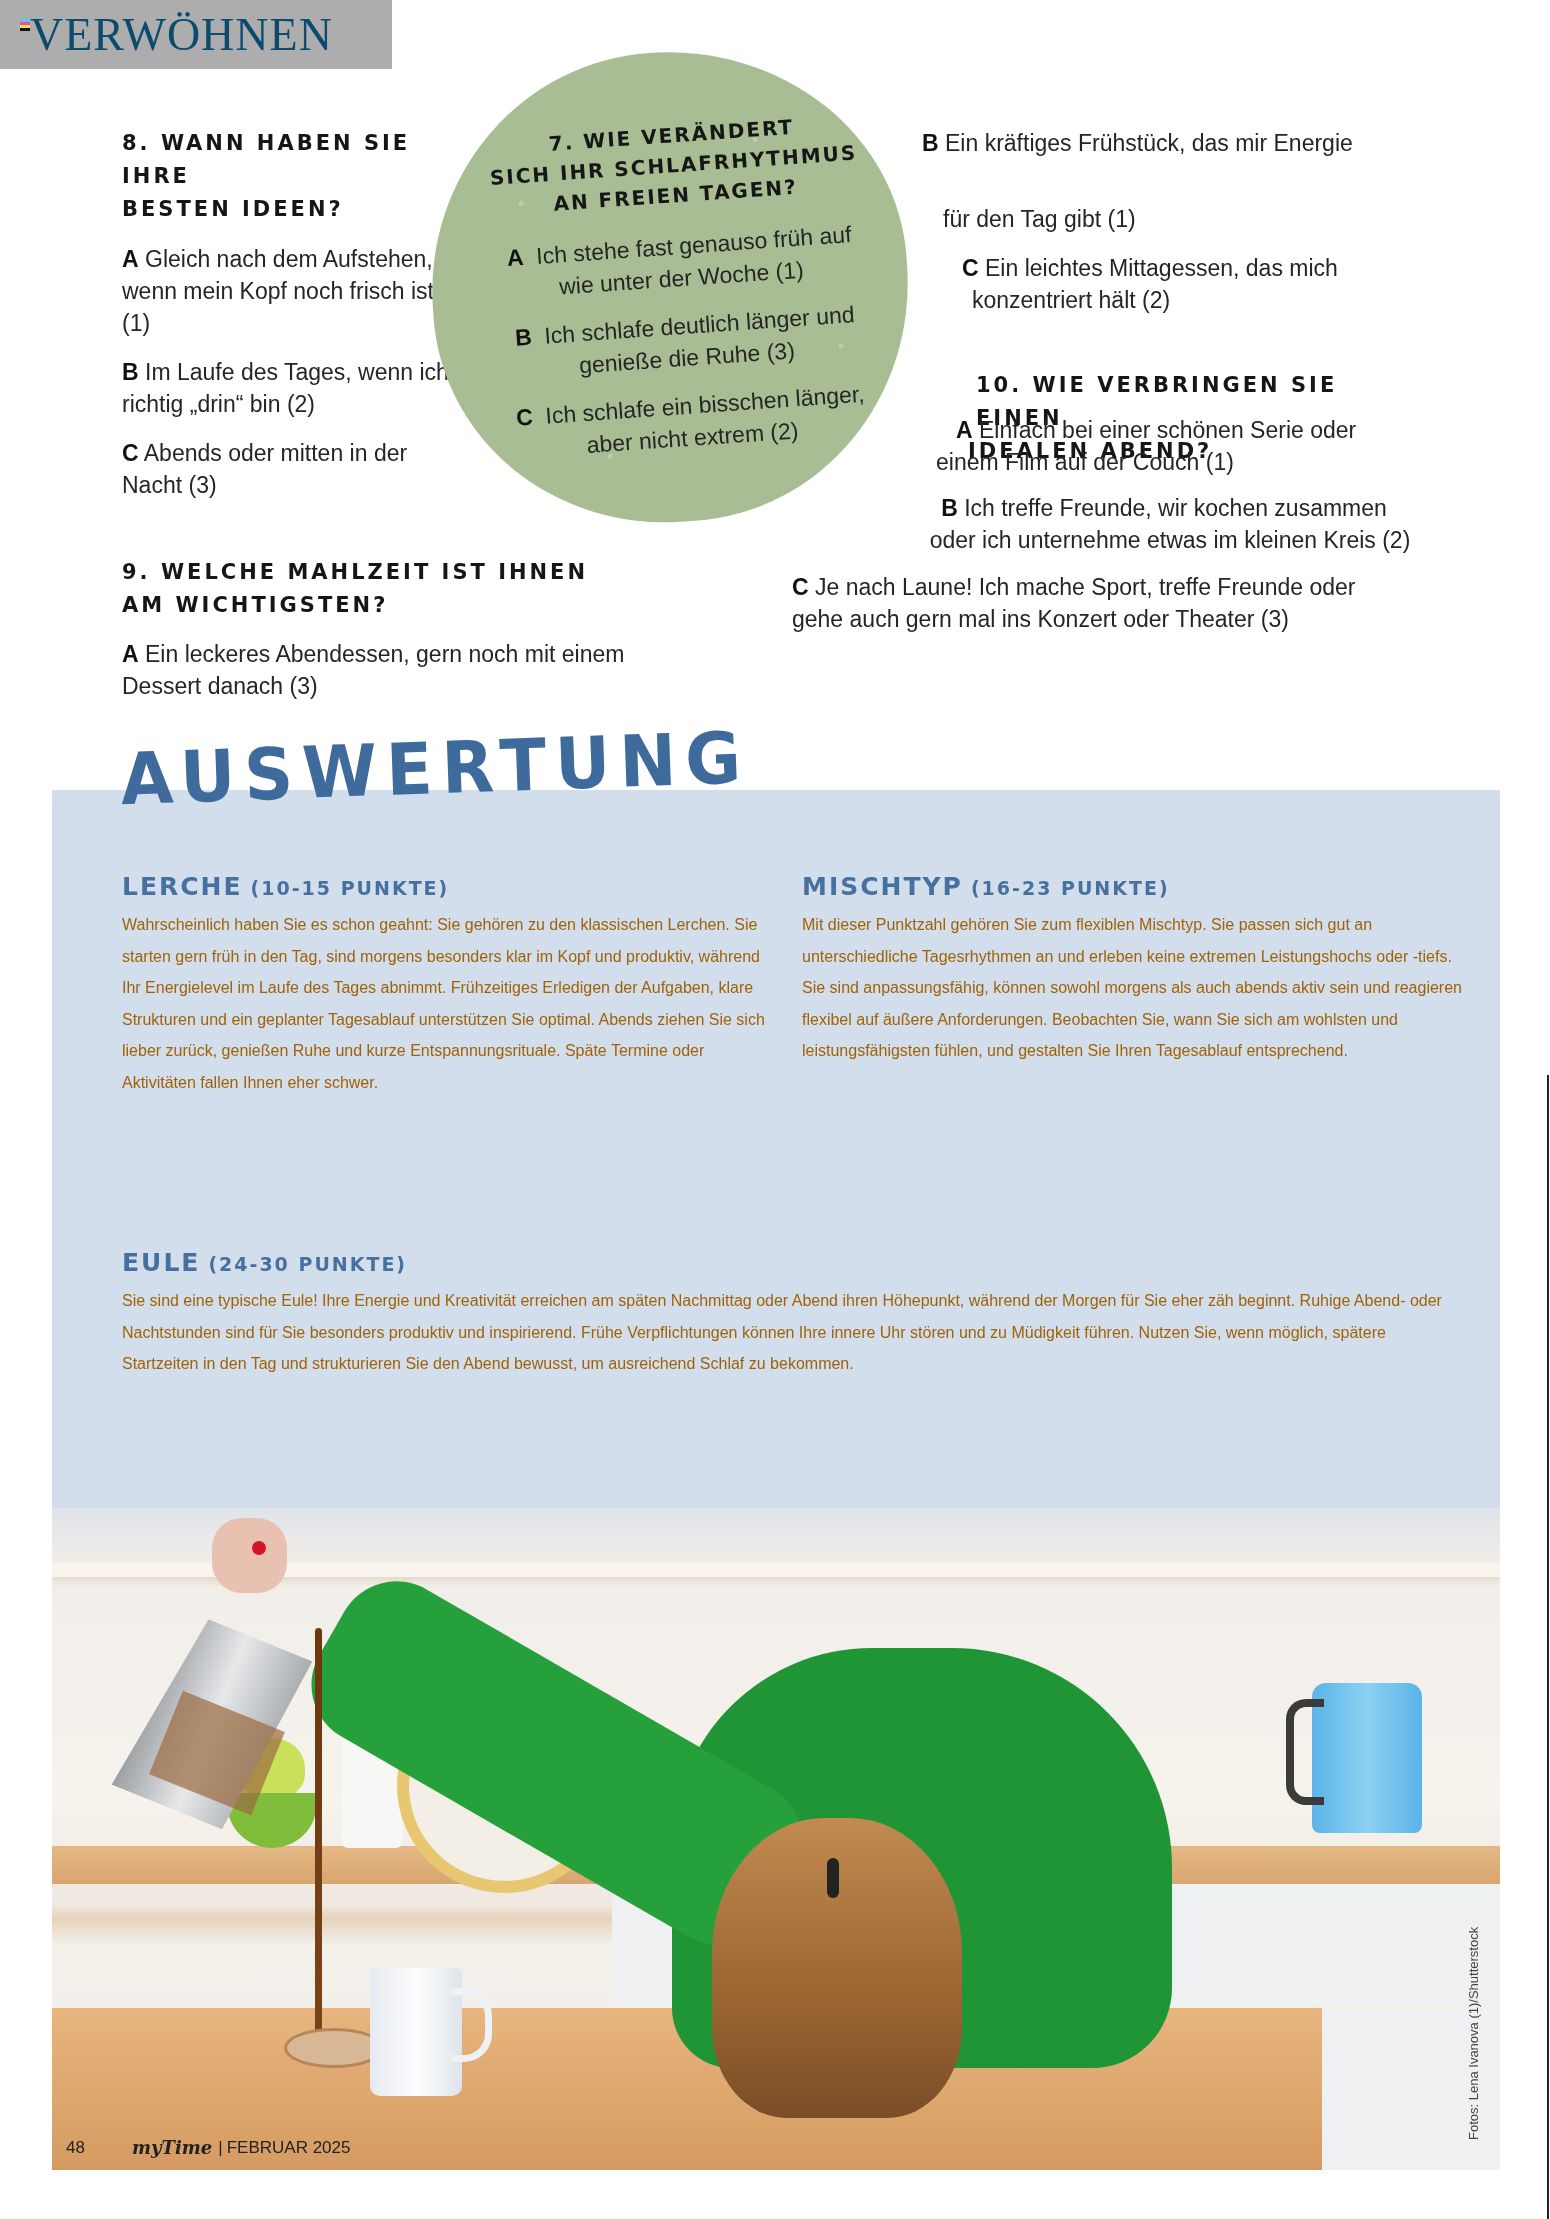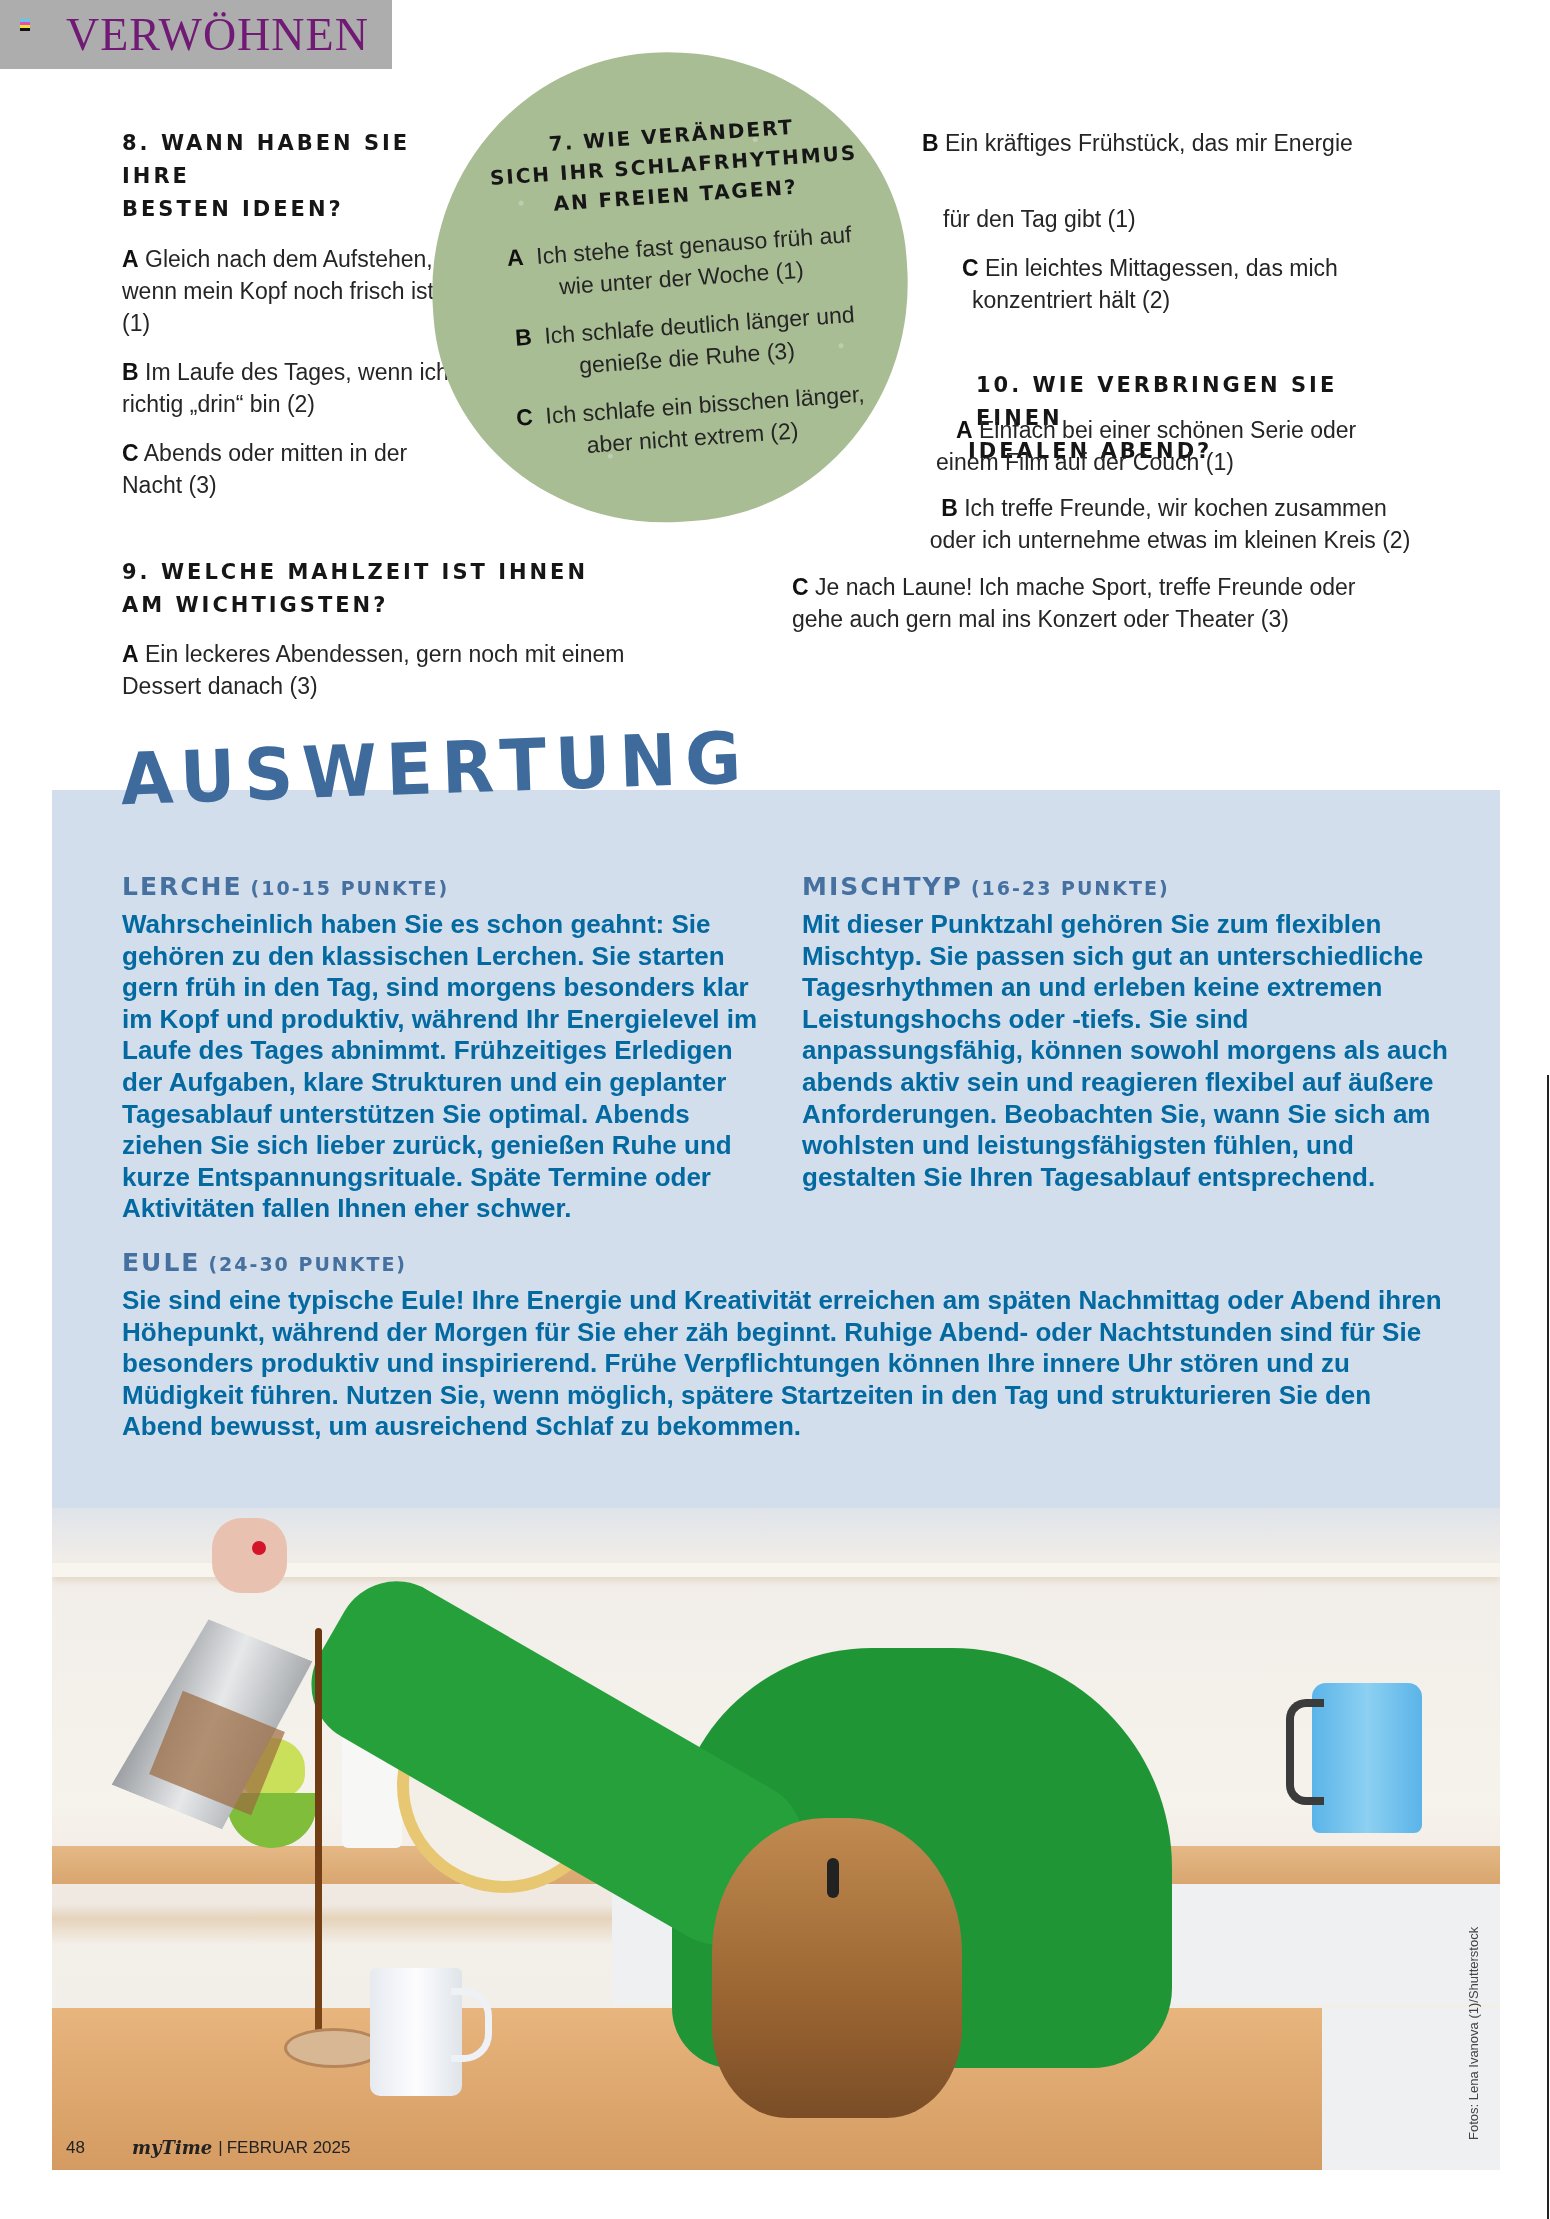--- a/index.html
+++ b/index.html
@@ -1,24 +1,24 @@
 <!DOCTYPE html>
 <html><head>
 <meta charset="utf-8">
 <style>
   * { box-sizing: border-box; margin: 0; padding: 0; }
   html, body { width: 1550px; height: 2219px; background: #ffffff; overflow: hidden; }
   body { position: relative; font-family: "Liberation Sans", sans-serif; color: #222; }
 
   .eyebrow {
     position: absolute; left: 0; top: 0; width: 392px; height: 69px;
-    background: #adadad; color: #701a75;
+    background: #adadad; color: #0c4a6e;
     font-family: "Liberation Serif", "DejaVu Serif", serif;
     font-size: 46px; letter-spacing: 1px; line-height: 69px;
-    padding-left: 66px;
+    padding-left: 30px;
   }
   .cmyk-mark { position: absolute; left: 20px; top: 19px; width: 10px; height: 12px; display: flex; flex-direction: column; }
   .cmyk-mark i { flex: 1; display: block; }
 
   .stencil {
     font-family: "DejaVu Sans", sans-serif; font-weight: 900;
     text-transform: uppercase; letter-spacing: 3px;
   }
 
   .q-head { font-size: 21px; line-height: 33px; color: #161616; }
@@ -72,21 +72,21 @@
   }
   .auswertung {
     position: absolute; left: 122px; top: 742px;
     font-family: "DejaVu Sans", sans-serif; font-weight: 900;
     font-size: 68px; letter-spacing: 9px; color: #3f6a9c;
     transform: rotate(-2deg) scaleY(1.05); transform-origin: left bottom;
   }
   .res-head { font-family: "DejaVu Sans", sans-serif; font-weight: 900; color: #46709f; text-transform: uppercase; }
   .res-head .big { font-size: 25px; letter-spacing: 2px; }
   .res-head .small { font-size: 19px; letter-spacing: 2px; margin-left: 8px; }
-  .res-text { font-size: 26px; line-height: 31.6px; color: #0369a1; font-weight: bold; }
+  .res-text { font-size: 16px; line-height: 31.6px; color: #a16207; }
 
   .lerche { position: absolute; left: 122px; top: 872px; width: 650px; }
   .misch { position: absolute; left: 802px; top: 872px; width: 660px; }
   .eule { position: absolute; left: 122px; top: 1248px; width: 1330px; }
   .lerche .res-text, .misch .res-text, .eule .res-text { margin-top: 8px; }
 
   .photo {
     position: absolute; left: 52px; top: 1508px; width: 1448px; height: 662px; overflow: hidden;
     background: linear-gradient(180deg, #dfe4ea 0%, #f1ede8 8%, #f6f2ec 45%, #efe8e0 60%, #e6d3bb 62%, #f3efe9 66%, #f0ede9 100%);
   }

